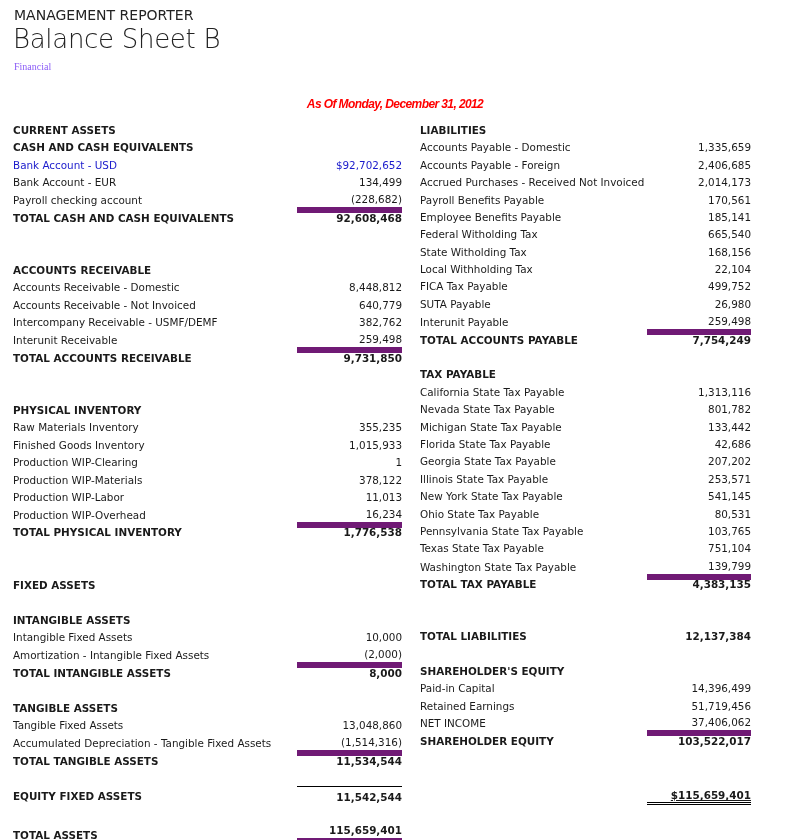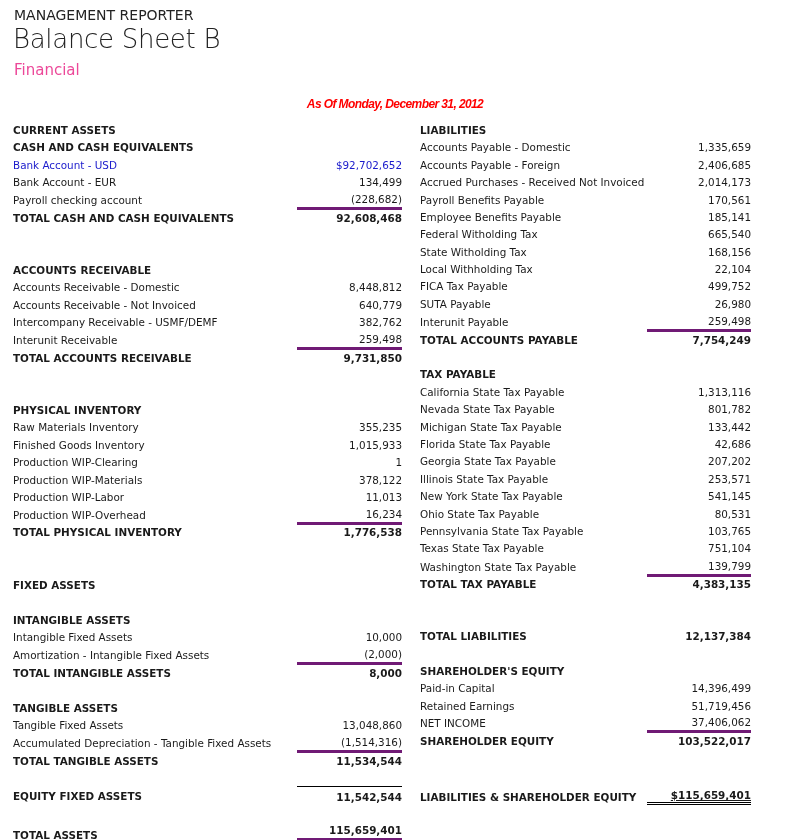--- a/index.html
+++ b/index.html
@@ -1,34 +1,34 @@
 <!DOCTYPE html>
 <html><head>
 <meta charset="utf-8">
 <style>
   html, body { margin: 0; padding: 0; background: #ffffff; }
   body { width: 786px; height: 840px; position: relative; overflow: hidden;
          font-family: "DejaVu Sans", "Liberation Sans", sans-serif; color: #1a1a1a; }
   .hdr-app { position: absolute; left: 14px; top: 7px; font-size: 14px; color: #222; letter-spacing: 0px; }
   .hdr-title { position: absolute; left: 13px; top: 24px; font-size: 26px; font-weight: 300; color: #222; letter-spacing: -0.3px; }
-  .hdr-sub { position: absolute; left: 14px; top: 61px; font-size: 15px; color: #ec4899; }
+  .hdr-sub { position: absolute; left: 14px; top: 61px; font-size: 10px; color: #8b5cf6; font-family: Liberation Serif, serif; }
   .asof { position: absolute; left: 0; width: 786px; text-align: center; top: 97px; padding-left: 4px; box-sizing: border-box;
           font-family: "Liberation Sans", sans-serif; font-size: 12px; font-weight: bold; font-style: italic; color: #ff0000; letter-spacing: -0.6px; }
   .row { position: absolute; height: 16px; line-height: 16px; font-size: 10.4px; white-space: nowrap; }
   .row .lbl { position: absolute; left: 0; top: 0; }
   .row .val { position: absolute; top: 0; text-align: right; }
   .left .lbl { left: 13px; }
   .left .val { right: 0; width: 105px; }
   .left { left: 0; width: 378px; padding-left: 24px; }
   .right { left: 0; width: 751px; }
   .right .lbl { left: 420px; }
   .right .val { right: 0; width: 104px; }
   .bold { font-weight: bold; }
   .blue { color: #1a1acc; }
-  .ul .val { border-bottom: 3px solid #701a75; line-height: 15px; }
+  .ul .val { border-bottom: 6px solid #701a75; line-height: 15px; }
   .ov .val { border-top: 1px solid #000; }
   .dbl .val { border-bottom: 3px double #000; line-height: 14px; }
 </style>
 </head>
 <body>
 
 <div>
   <div class="hdr-app">MANAGEMENT REPORTER</div>
   <div class="hdr-title">Balance Sheet B</div>
   <div class="hdr-sub">Financial</div>
@@ -286,16 +286,15 @@
   <div class="row right ul" style="top:715px">
       <span class="lbl">NET INCOME</span>
       <span class="val">37,406,062</span>
     </div>
   <div class="row right bold" style="top:733px">
       <span class="lbl">SHAREHOLDER EQUITY</span>
       <span class="val">103,522,017</span>
     </div>
 
   <div class="row right bold dbl" style="top:788px;height:18px">
-      <span class="lbl" style="top:1px">LIABILITIES &amp; SHAREHOLDER EQUITY</span>
       <span class="val" style="text-decoration:underline">$115,659,401</span>
     </div>
 </div>
 
 </body></html>

